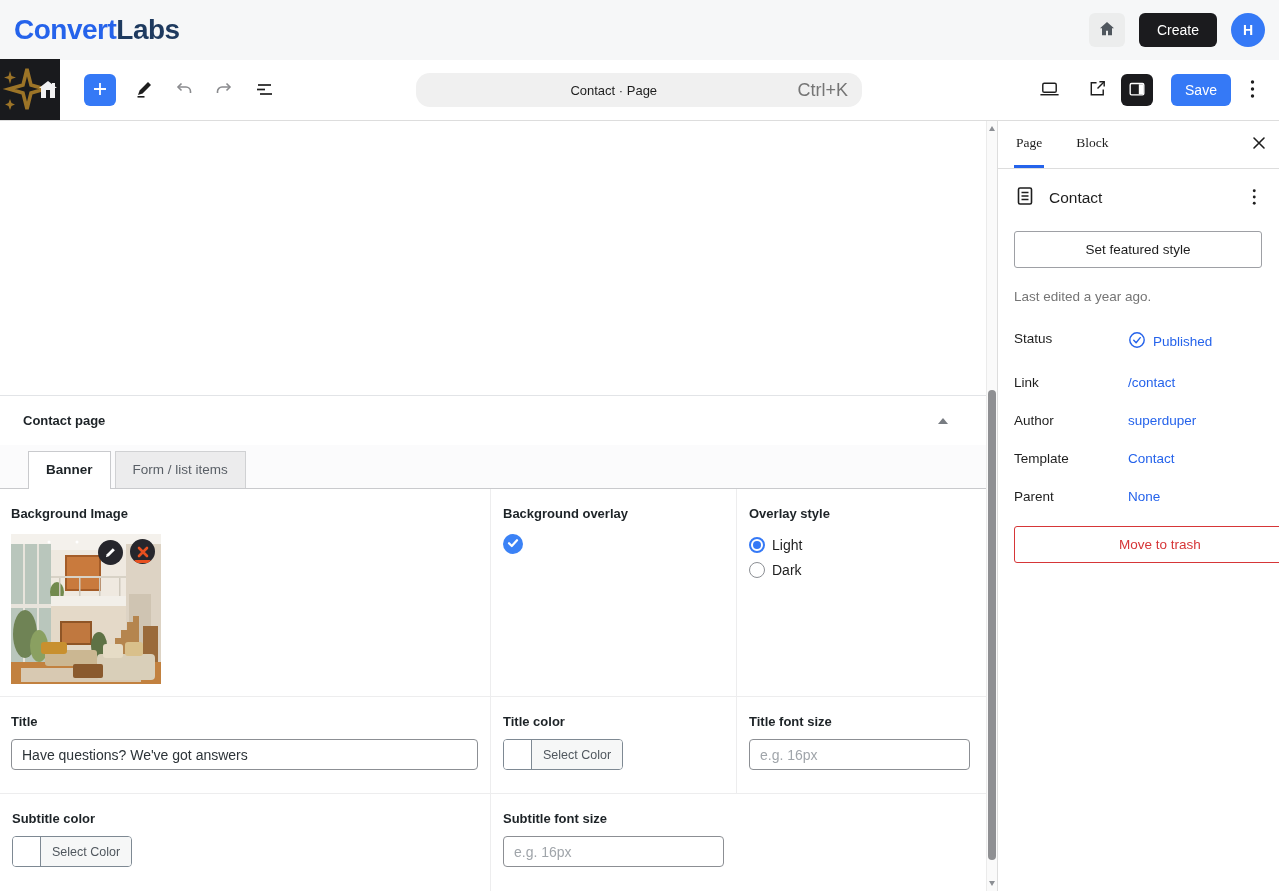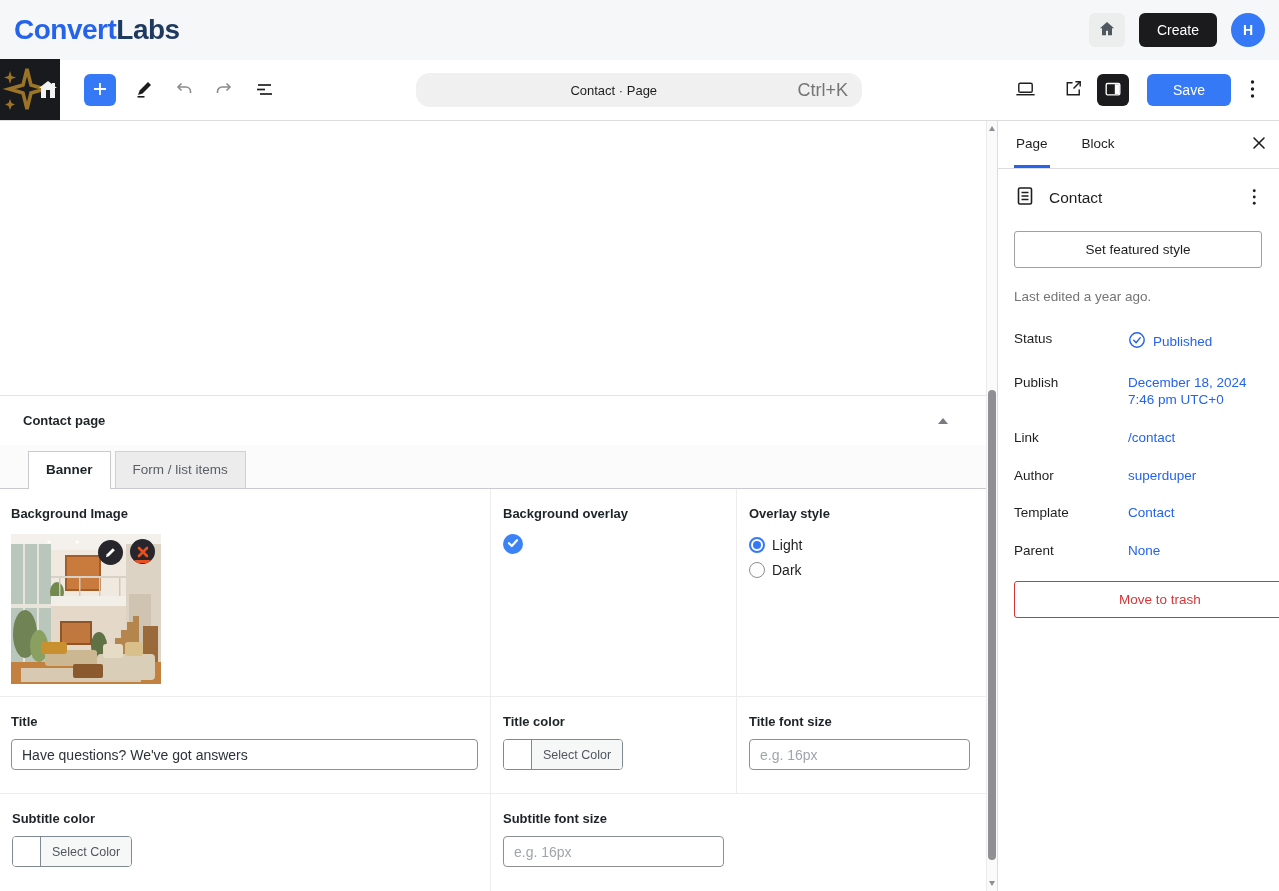--- a/index.html
+++ b/index.html
@@ -28,21 +28,21 @@
     border-radius:6px; display:flex; align-items:center; justify-content:center; cursor:pointer; }
   .tbtn { width:32px; height:32px; margin-left:8px; background:transparent; border:none;
     display:flex; align-items:center; justify-content:center; cursor:pointer; }
   .command-bar { position:absolute; left:416px; top:13px; width:446px; height:34px;
     background:#f0f0f0; border-radius:14px; display:flex; align-items:center; padding:0 14px; cursor:pointer; }
   .command-title { flex:1; text-align:center; font-size:13px; color:#1e1e1e; }
   .command-shortcut { font-size:18px; color:#757575; }
   .hdr-right { margin-left:auto; display:flex; align-items:center; gap:8px; padding-right:14px; }
   .toggle-dark { width:32px; height:32px; background:#1b1b1e; border:none; border-radius:6px;
     display:flex; align-items:center; justify-content:center; cursor:pointer; }
-  .save-btn { width:84px; height:32px; background:#3579f6; color:#fff; border:none; border-radius:6px;
+  .save-btn { width:60px; height:32px; background:#3579f6; color:#fff; border:none; border-radius:6px;
     font-size:14px; font-family:inherit; cursor:pointer; margin-left:10px; }
   .kebab { background:transparent; border:none; cursor:pointer; width:26px; height:32px;
     display:flex; align-items:center; justify-content:center; }
 
   
   .workspace { display:flex; height:770px; }
   .canvas-col { width:986px; display:flex; flex-direction:column; background:#fff; }
   .canvas-blank { height:275px; border-bottom:1px solid #e2e4e7; background:#fff; }
 
   .metabox-header { height:49px; display:flex; align-items:center; padding:0 38px 0 23px; cursor:pointer; }
@@ -101,21 +101,21 @@
     border-right:3.5px solid transparent; cursor:pointer; }
   .sb-arrow.up { top:5px; border-bottom:5px solid #8c8f94; }
   .sb-arrow.down { bottom:5px; border-top:5px solid #8c8f94; }
   .sb-thumb { position:absolute; left:1px; top:269px; width:8px; height:470px; background:#8f9093;
     border-radius:4px; cursor:grab; }
 
   
   .sidebar { width:282px; background:#fff; border-left:1px solid #ddd; }
   .sb-tabs { height:48px; border-bottom:1px solid #ddd; display:flex; align-items:stretch; padding-left:16px; }
   .sb-tab { display:flex; align-items:center; font-size:13.5px; color:#1e1e1e; padding:0 2px;
-    margin-right:30px; cursor:pointer; border-bottom:3.5px solid transparent; }
+    margin-right:30px; cursor:pointer; border-bottom:3.5px solid transparent;font-family:Liberation Serif, serif; }
   .sb-tab.active { border-bottom-color:#2563eb; font-weight:bold; font-weight:500; }
   .sb-close { margin-left:auto; margin-right:12px; background:transparent; border:none;
     display:flex; align-items:center; cursor:pointer; }
 
   .doc-row { display:flex; align-items:center; padding:16px 12px 14px 16px; gap:13px; }
   .doc-title { font-size:15.5px; color:#1e1e1e; }
   .doc-kebab { margin-left:auto; background:transparent; border:none; cursor:pointer;
     width:26px; height:26px; display:flex; align-items:center; justify-content:center; }
 
   .featured-btn { display:block; width:248px; margin:6px 16px 0; height:37px; background:#fff;
@@ -435,27 +435,20 @@
           <span>
             <svg width="18" height="18" viewBox="0 0 20 20" fill="none" stroke="#2563eb" stroke-width="1.6">
                 <circle cx="10" cy="10" r="8"></circle>
                 <path d="M6.4 10.4 9 13l4.6-5.6" stroke-linecap="round" stroke-linejoin="round"></path>
               </svg>
           </span>
           <span>Published</span>
         </span>
       </div>
       <div class="meta-row">
-        <span class="meta-label">Publish</span>
-        <span class="meta-value">
-          <span>December 18, 2024</span><br>
-          <span>7:46 pm UTC+0</span>
-        </span>
-      </div>
-      <div class="meta-row">
         <span class="meta-label">Link</span>
         <span class="meta-value">/contact</span>
       </div>
       <div class="meta-row">
         <span class="meta-label">Author</span>
         <span class="meta-value">superduper</span>
       </div>
       <div class="meta-row">
         <span class="meta-label">Template</span>
         <span class="meta-value">Contact</span>

